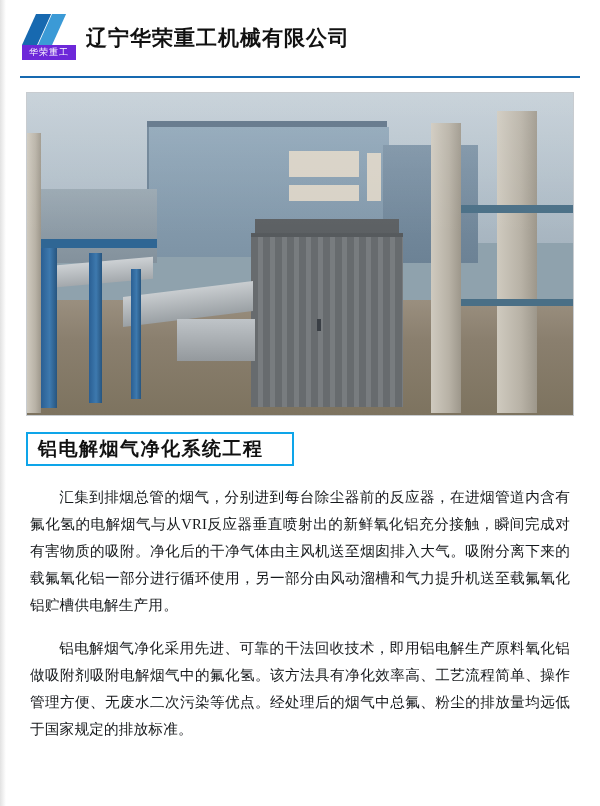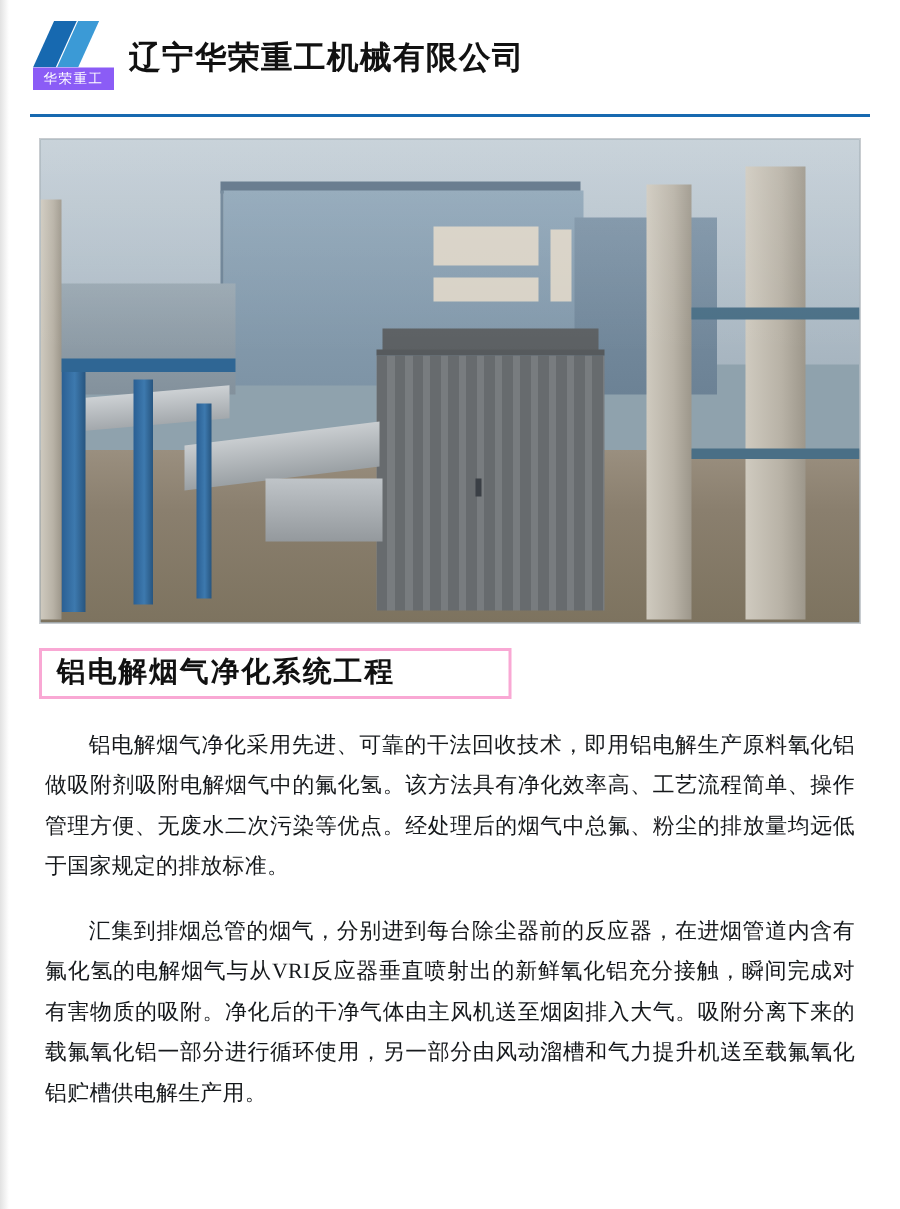--- a/index.html
+++ b/index.html
@@ -53,21 +53,21 @@
     height: 31px;
     background: #3b9ad6;
     clip-path: polygon(0% 100%, 26% 0%, 52% 0%, 26% 100%);
   }
   .logo-text {
     position: absolute;
     left: 0;
     top: 31px;
     width: 54px;
     height: 15px;
-    background: #8b5cf6;
+    background: #6d28d9;
     color: #ffffff;
     font-size: 9px;
     line-height: 15px;
     text-align: center;
     letter-spacing: 1px;
   }
   .company-block {
     display: flex;
     flex-direction: column;
     justify-content: space-between;
@@ -208,25 +208,25 @@
   .worker {
     position: absolute;
     width: 4px; height: 12px;
     background: #3a3f45;
     bottom: 84px; left: 290px;
   }
 
   
   .title-bar {
     margin: 16px 26px 0 26px;
-    border: 2px solid #f9a8d4;
+    border: 2px solid #0ea5e9;
     height: 34px;
     display: flex;
     align-items: flex-start;
-    width: 315px;
+    width: 268px;
     box-sizing: border-box;
     padding: 0 10px;
   }
   .title-bar .t {
     font-family: "Liberation Serif", serif;
     font-size: 19px;
     font-weight: bold;
     color: #111111;
     letter-spacing: 1.5px;
     line-height: 30px;
@@ -305,17 +305,17 @@
 
     <div class="worker"></div>
     <div class="photo-haze"></div>
   </div>
 
   <div class="title-bar">
     <div class="t">铝电解烟气净化系统工程</div>
   </div>
 
   <div class="body">
+    <p class="para">汇集到排烟总管的烟气，分别进到每台除尘器前的反应器，在进烟管道内含有氟化氢的电解烟气与从VRI反应器垂直喷射出的新鲜氧化铝充分接触，瞬间完成对有害物质的吸附。净化后的干净气体由主风机送至烟囱排入大气。吸附分离下来的载氟氧化铝一部分进行循环使用，另一部分由风动溜槽和气力提升机送至载氟氧化铝贮槽供电解生产用。</p>
     <p class="para">铝电解烟气净化采用先进、可靠的干法回收技术，即用铝电解生产原料氧化铝做吸附剂吸附电解烟气中的氟化氢。该方法具有净化效率高、工艺流程简单、操作管理方便、无废水二次污染等优点。经处理后的烟气中总氟、粉尘的排放量均远低于国家规定的排放标准。</p>
-    <p class="para">汇集到排烟总管的烟气，分别进到每台除尘器前的反应器，在进烟管道内含有氟化氢的电解烟气与从VRI反应器垂直喷射出的新鲜氧化铝充分接触，瞬间完成对有害物质的吸附。净化后的干净气体由主风机送至烟囱排入大气。吸附分离下来的载氟氧化铝一部分进行循环使用，另一部分由风动溜槽和气力提升机送至载氟氧化铝贮槽供电解生产用。</p>
   </div>
 
 </div>
 
 </body></html>

